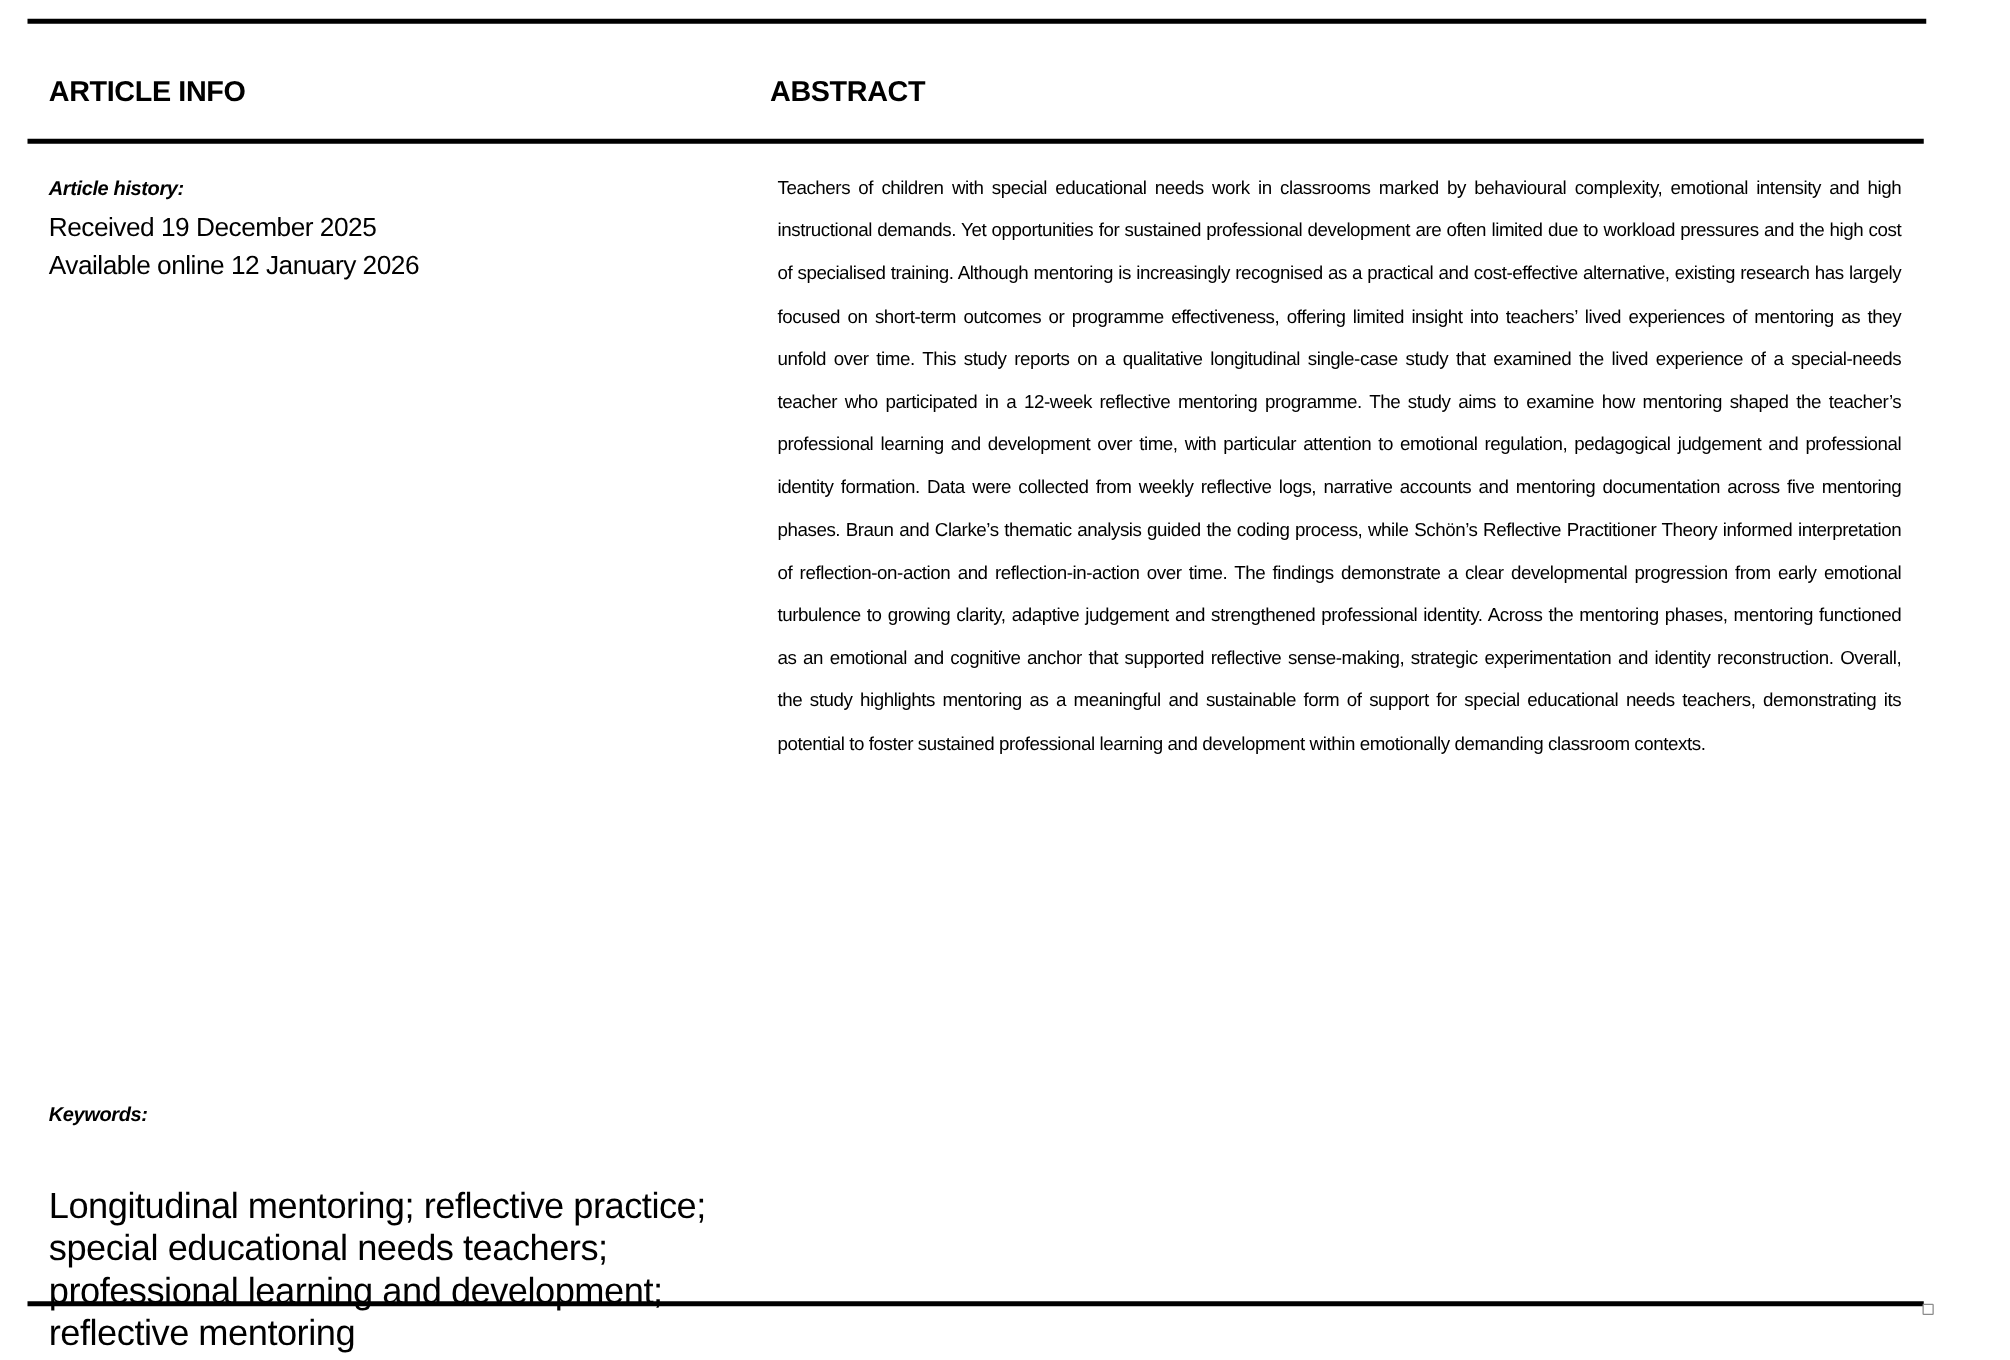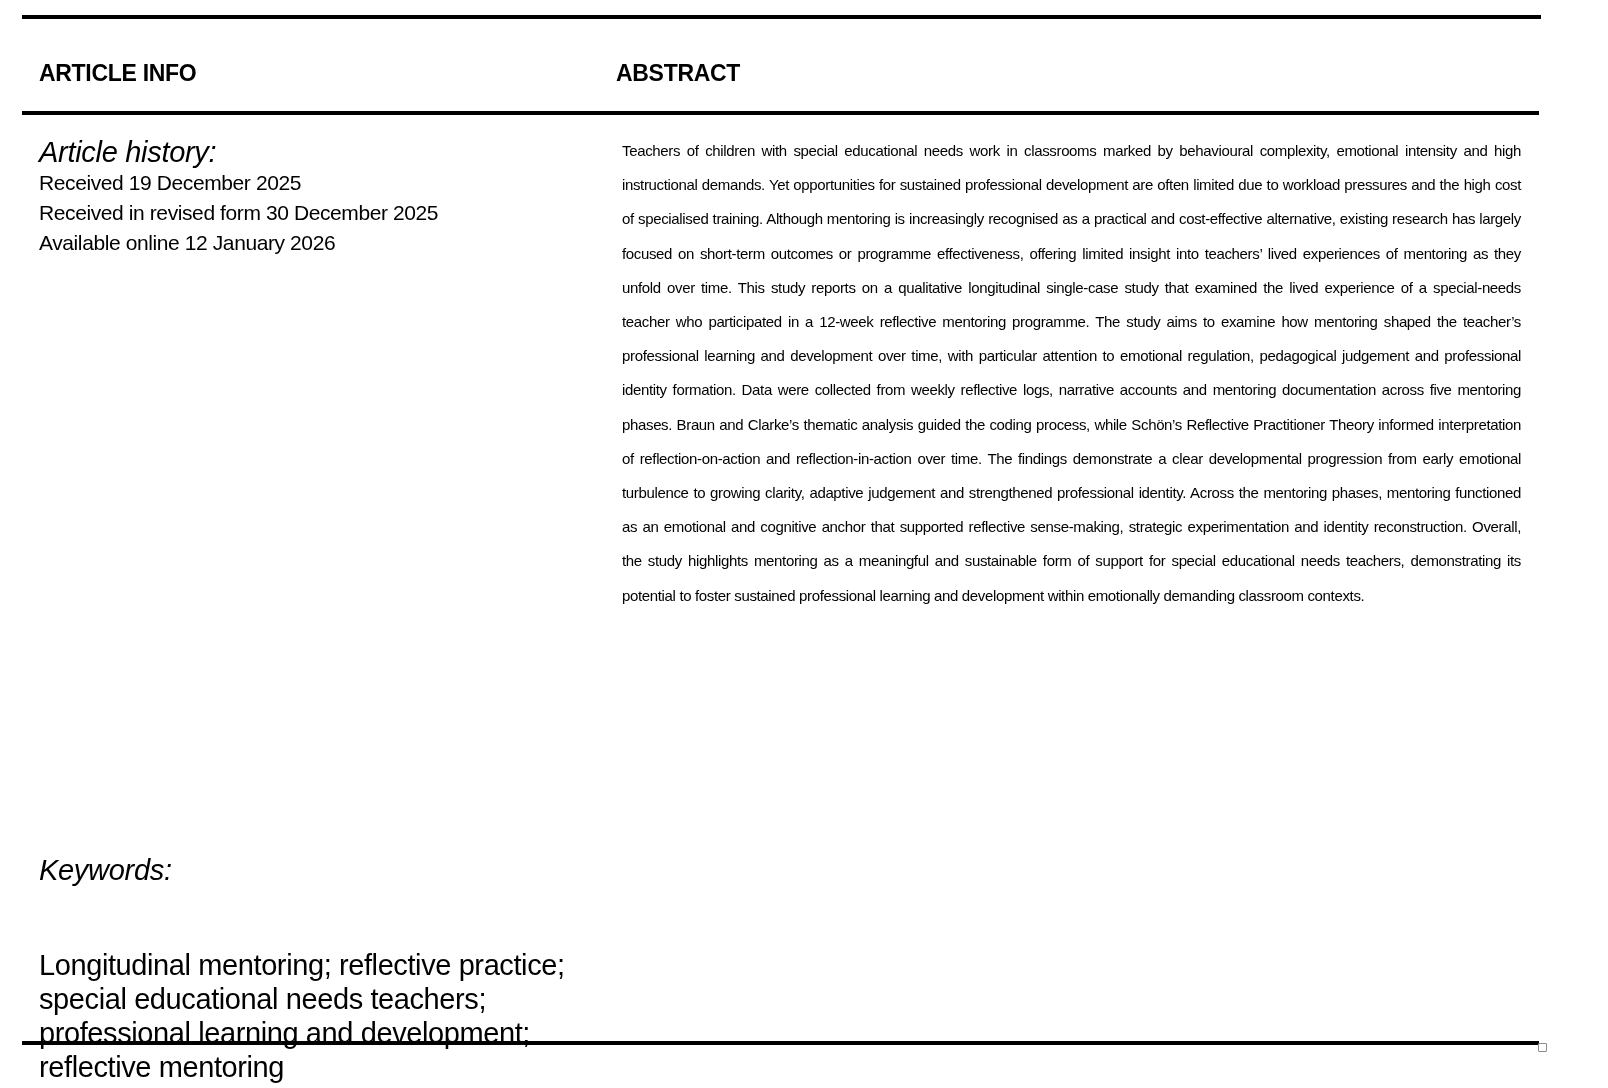--- a/index.html
+++ b/index.html
@@ -13,25 +13,25 @@
     .rule.mid { top: 111px; width: 1517px; }
     .rule.bottom { top: 1041px; width: 1517px; }
     .head {
       position: absolute; top: 60px; font-weight: bold; font-size: 23px;
       letter-spacing: -0.3px;
       text-align: right;
     }
     .head.left { left: 39px; }
     .head.right { left: 616px; }
     .left-col { position: absolute; left: 39px; width: 560px; }
-    .label-italic { font-weight: normal; font-style: italic; font-size: 29px; letter-spacing: -0.3px; }
+    .label-italic { font-weight: bold; font-style: italic; font-size: 16px; letter-spacing: -0.3px; }
     .history { top: 136px; }
     .history .label-italic { line-height: 32px; }
     .history .line { font-size: 21px; line-height: 30px; letter-spacing: -0.4px; white-space: nowrap; }
-    .keywords-label { top: 854px; }
+    .keywords-label { top: 884px; }
     .keywords { top: 948px; font-size: 29px; line-height: 34px; letter-spacing: -0.4px; width: 570px; }
     .abstract {
       position: absolute; left: 622px; top: 134px; width: 899px;
       font-size: 15px; line-height: 34.2px; text-align: justify;
       letter-spacing: -0.35px; word-spacing: 0px;
     }
     .handle {
       position: absolute; left: 1538px; top: 1043px; width: 9px; height: 9px;
       border: 1px solid #8a8a8a; background: #fff; border-radius: 1px; box-sizing: border-box;
     }
@@ -42,21 +42,20 @@
 <div class="rule top"></div>
 
 <div class="head left">ARTICLE INFO</div>
 <div class="head right">ABSTRACT</div>
 
 <div class="rule mid"></div>
 
 <div class="left-col history">
   <div class="label-italic">Article history:</div>
   <div class="line">Received 19 December 2025</div>
-  <div class="line">Received in revised form 30 December 2025</div>
   <div class="line">Available online 12 January 2026</div>
 </div>
 
 <div class="left-col keywords-label label-italic">Keywords:</div>
 <div class="left-col keywords">Longitudinal mentoring; reflective practice; special educational needs teachers; professional learning and development; reflective mentoring</div>
 
 <div class="abstract">Teachers of children with special educational needs work in classrooms marked by behavioural complexity, emotional intensity and high instructional demands. Yet opportunities for sustained professional development are often limited due to workload pressures and the high cost of specialised training. Although mentoring is increasingly recognised as a practical and cost-effective alternative, existing research has largely focused on short-term outcomes or programme effectiveness, offering limited insight into teachers’ lived experiences of mentoring as they unfold over time. This study reports on a qualitative longitudinal single-case study that examined the lived experience of a special-needs teacher who participated in a 12-week reflective mentoring programme. The study aims to examine how mentoring shaped the teacher’s professional learning and development over time, with particular attention to emotional regulation, pedagogical judgement and professional identity formation. Data were collected from weekly reflective logs, narrative accounts and mentoring documentation across five mentoring phases. Braun and Clarke’s thematic analysis guided the coding process, while Schön’s Reflective Practitioner Theory informed interpretation of reflection-on-action and reflection-in-action over time. The findings demonstrate a clear developmental progression from early emotional turbulence to growing clarity, adaptive judgement and strengthened professional identity. Across the mentoring phases, mentoring functioned as an emotional and cognitive anchor that supported reflective sense-making, strategic experimentation and identity reconstruction. Overall, the study highlights mentoring as a meaningful and sustainable form of support for special educational needs teachers, demonstrating its potential to foster sustained professional learning and development within emotionally demanding classroom contexts.</div>
 
 <div class="rule bottom"></div>
 <div class="handle"></div>

